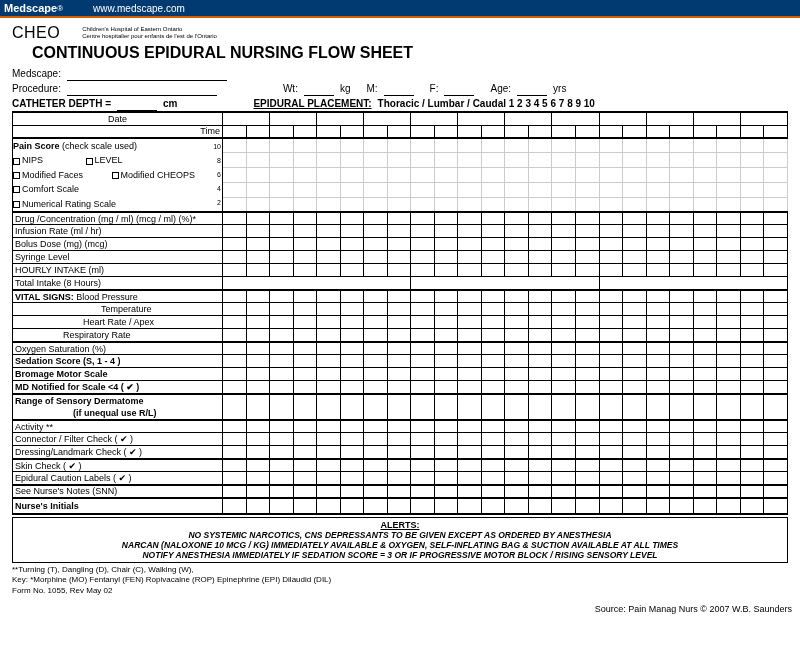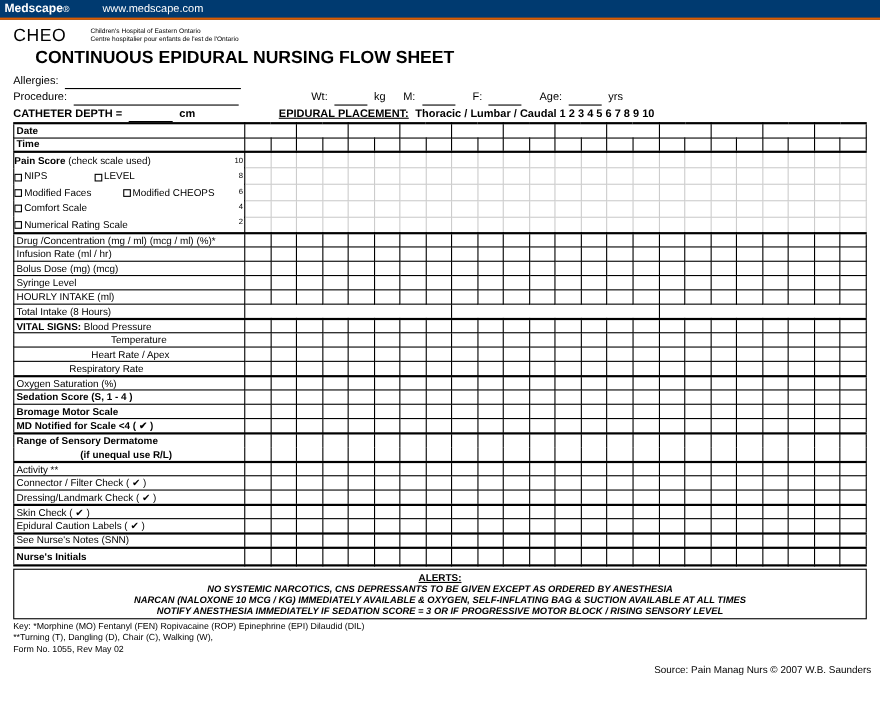--- a/index.html
+++ b/index.html
@@ -46,21 +46,21 @@
     <span class="logo">CHEO</span>
     <div>
       <div class="logo-sub">Children's Hospital of Eastern Ontario</div>
       <div class="logo-sub">Centre hospitalier pour enfants de l'est de l'Ontario</div>
     </div>
   </div>
   <div class="title">CONTINUOUS EPIDURAL NURSING FLOW SHEET</div>
 
   <div class="meta">
     <div class="row">
-      <span>Allergies:</span>
+      <span>Medscape:</span>
       <span class="underline" style="width:160px"></span>
     </div>
     <div class="row">
       <span>Procedure:</span>
       <span class="underline" style="width:150px"></span>
       <span style="margin-left:60px">Wt:</span>
         <span class="underline" style="width:30px"></span>
         <span>kg</span>
       <span style="margin-left:10px">M:</span>
         <span class="underline" style="width:30px"></span>
@@ -102,36 +102,36 @@
         <col>
         <col>
         <col>
         <col>
         <col>
         <col>
         <col>
       </colgroup>
     <tbody>
         <tr class="thick-top">
-          <td class="labelcol" style="text-align:left;font-weight:bold">Date</td>
+          <td class="labelcol" style="text-align:center;font-weight:normal">Date</td>
           <td colspan="2"></td>
           <td colspan="2"></td>
           <td colspan="2"></td>
           <td colspan="2"></td>
           <td colspan="2"></td>
           <td colspan="2"></td>
           <td colspan="2"></td>
           <td colspan="2"></td>
           <td colspan="2"></td>
           <td colspan="2"></td>
           <td colspan="2"></td>
           <td colspan="2"></td>
         </tr>
     <tr class="thick-bottom">
-          <td class="labelcol" style="text-align:left;font-weight:bold">Time</td>
+          <td class="labelcol" style="text-align:right;font-weight:normal">Time</td>
           <td></td>
           <td></td>
           <td></td>
           <td></td>
           <td></td>
           <td></td>
           <td></td>
           <td></td>
           <td></td>
           <td></td>
@@ -876,19 +876,19 @@
     </table>
 
   <div class="alerts">
     <div class="hdr">ALERTS:</div>
     <div class="line">NO SYSTEMIC NARCOTICS, CNS DEPRESSANTS TO BE GIVEN EXCEPT AS ORDERED BY ANESTHESIA</div>
     <div class="line">NARCAN (NALOXONE 10 MCG / KG) IMMEDIATELY AVAILABLE &amp; OXYGEN, SELF-INFLATING BAG &amp; SUCTION AVAILABLE AT ALL TIMES</div>
     <div class="line">NOTIFY ANESTHESIA IMMEDIATELY IF SEDATION SCORE = 3 OR IF PROGRESSIVE MOTOR BLOCK / RISING SENSORY LEVEL</div>
   </div>
 
   <div class="key">
+    <div>       **Turning (T), Dangling (D), Chair (C), Walking (W),</div>
     <div>Key: *Morphine (MO) Fentanyl (FEN) Ropivacaine (ROP)  Epinephrine (EPI)  Dilaudid (DIL)</div>
-    <div>       **Turning (T), Dangling (D), Chair (C), Walking (W),</div>
     <div>       Form No. 1055, Rev May 02</div>
   </div>
 </div>
 
 <div class="source">Source: Pain Manag Nurs © 2007 W.B. Saunders</div>
 
 </body></html>

